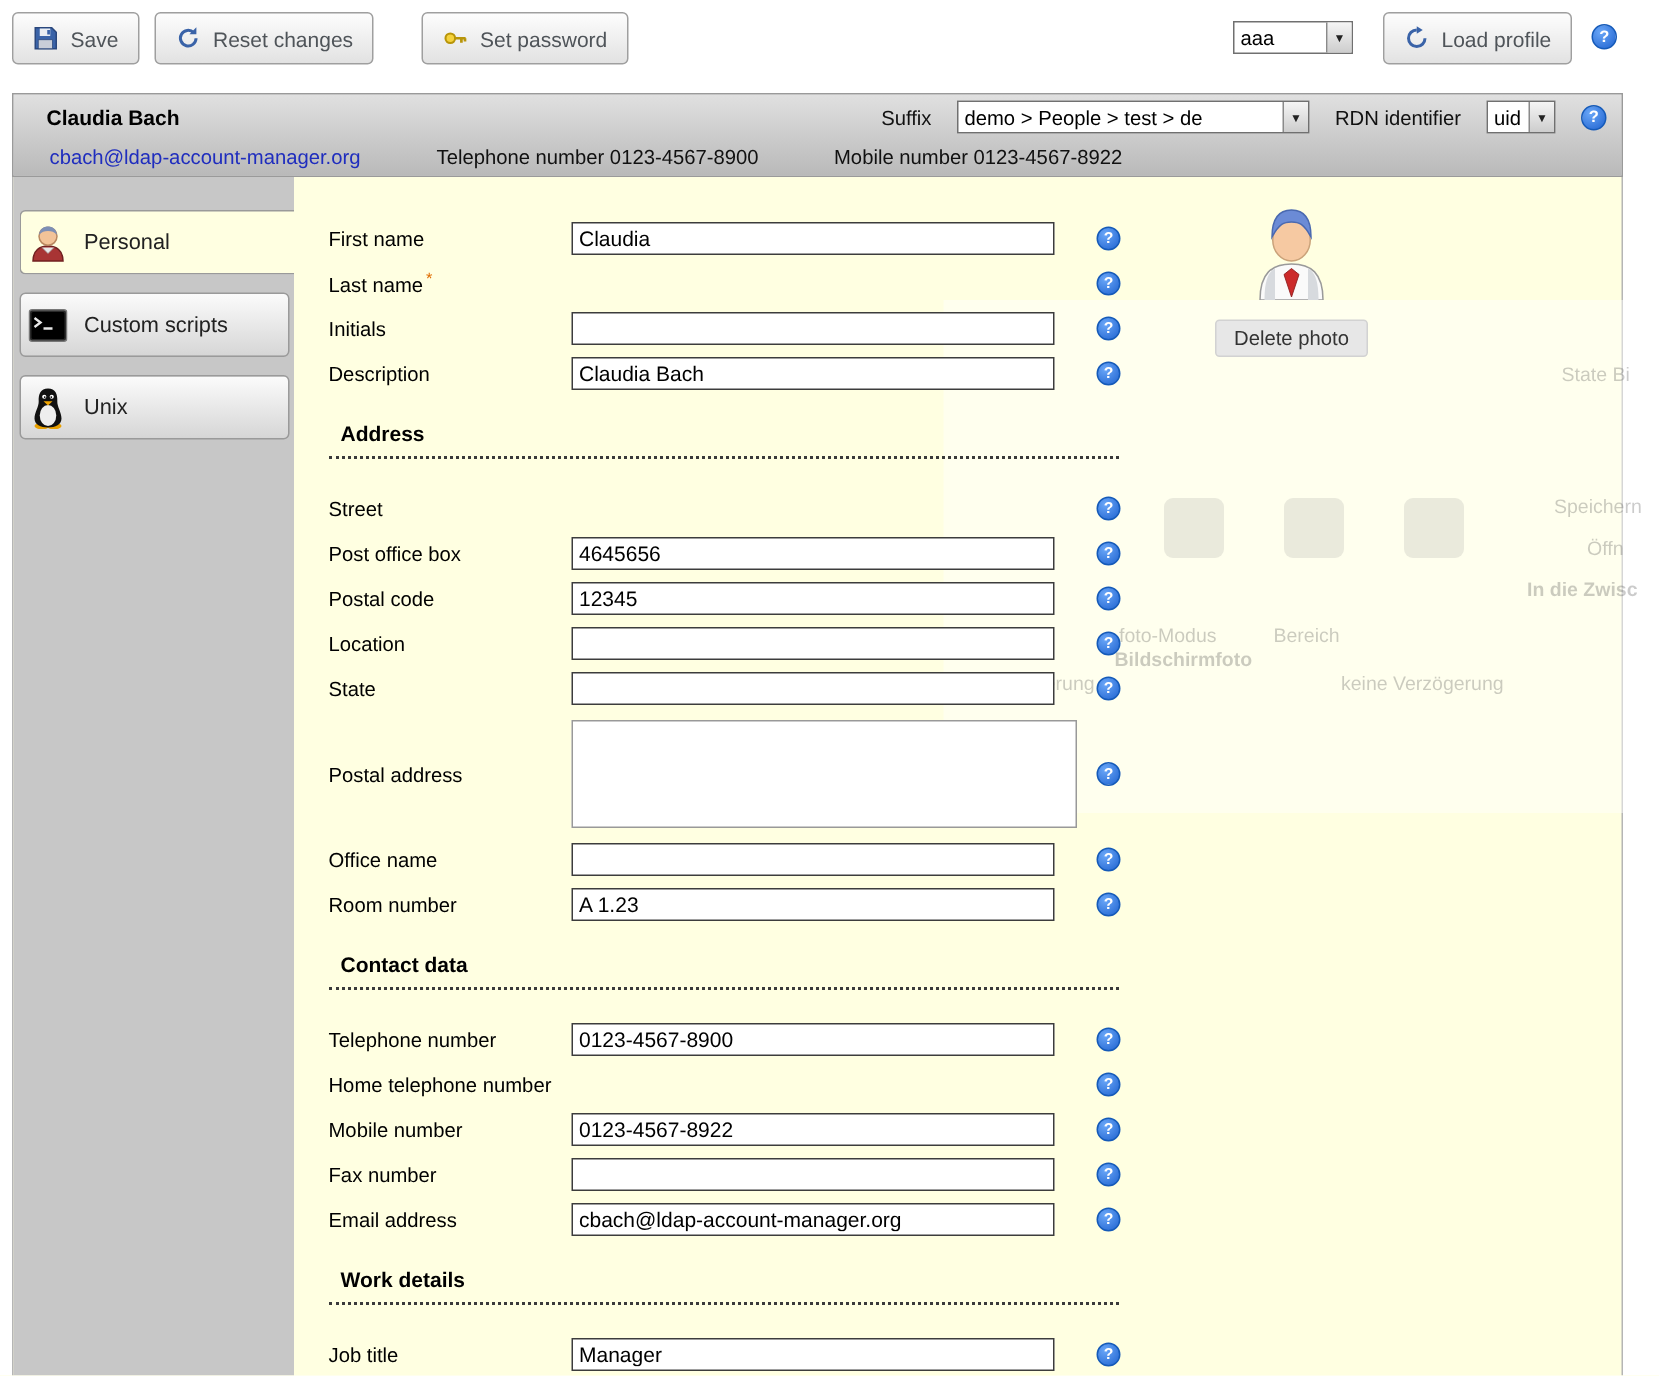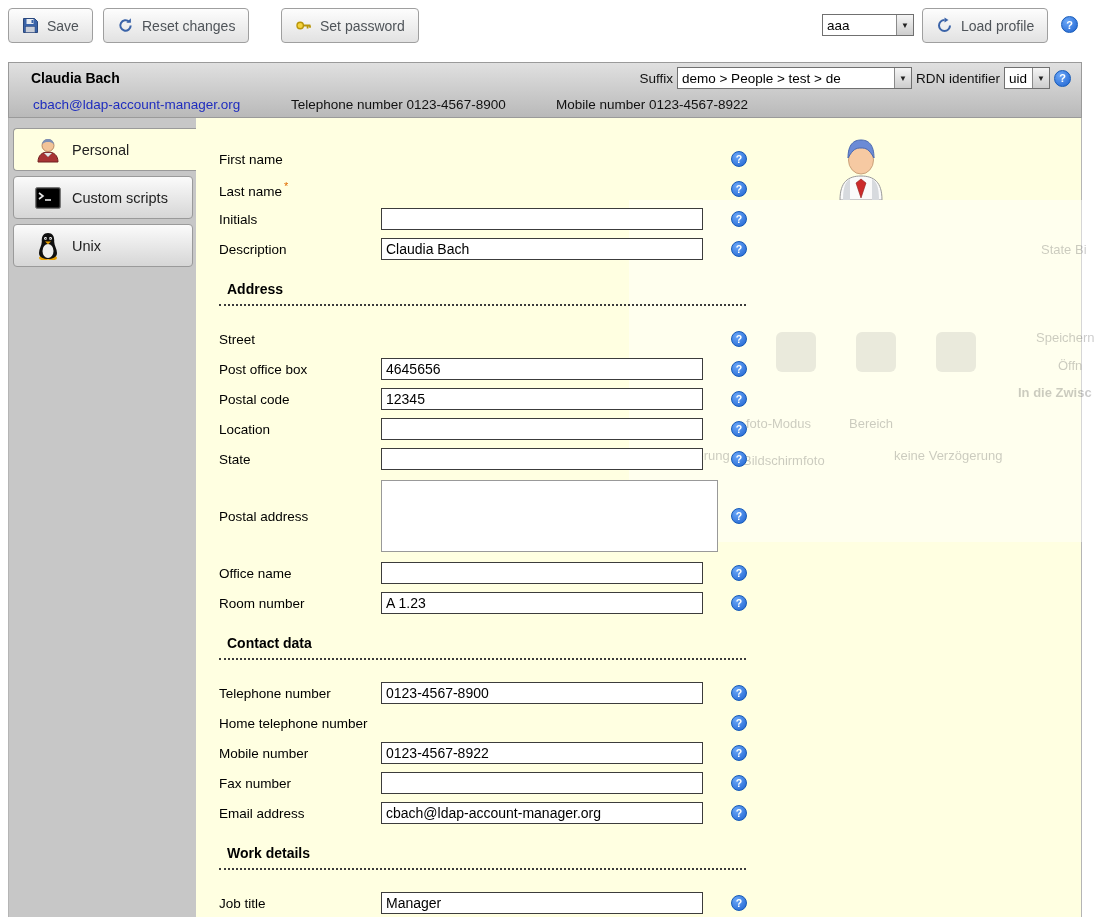--- a/index.html
+++ b/index.html
@@ -19,31 +19,31 @@
        background:#fff;font-size:13.5px;color:#000;cursor:pointer}
   .dropdown .dval{flex:1;display:flex;align-items:center;padding:0 4px;white-space:nowrap;overflow:hidden}
   .dropdown .darrow{flex:0 0 17px;display:flex;align-items:center;justify-content:center;
        background:linear-gradient(#f5f5f5,#cdcdcd);border-left:1px solid #8a8a8a;font-size:8px;color:#222}
 
   
   .frame{position:absolute;left:8px;top:62px;width:1074px;height:600px}
   .titlebar{position:relative;height:56px;background:linear-gradient(#e0e0e0,#b9b9b9);border:1px solid #9a9a9a}
   .tb-row1{position:absolute;left:0;top:0;right:0;height:30px;display:flex;align-items:center;padding:0 10px 0 22px}
   .tb-title{font-weight:bold;font-size:14px}
-  .tb-right{margin-left:auto;display:flex;align-items:center;gap:4px;font-size:13.5px;color:#111}
+  .tb-right{margin-left:auto;display:flex;align-items:center;gap:17px;font-size:13.5px;color:#111}
   .tb-row2{position:absolute;left:0;top:30px;right:0;height:26px;font-size:13.5px;color:#111}
   .tb-row2 .email{position:absolute;left:24px;top:4px;color:#1f2dbe;cursor:pointer}
   .tb-row2 .phone{position:absolute;left:282px;top:4px}
   .tb-row2 .mobile{position:absolute;left:547px;top:4px}
 
   
   .content{position:relative;display:flex;width:1074px;height:799px;background:#ffffe1;
        border-left:1px solid #b5b5b5;border-right:1px solid #b5b5b5}
   .sidebar{flex:0 0 187px;background:#c7c7c7;padding-top:10px}
-  .tab{display:flex;align-items:center;gap:10px;height:43px;margin:0 3px 5px 4px;padding-left:20px;
+  .tab{display:flex;align-items:center;gap:10px;height:43px;margin:12px 3px 5px 4px;padding-left:4px;
        border:1px solid #9a9a9a;border-radius:4px;background:linear-gradient(#fbfbfb,#d6d6d6);
        font-size:14.5px;color:#222;cursor:pointer}
   .tab.active{background:#ffffe1;border-right:none;border-radius:4px 0 0 4px;margin-right:0}
   .tab-icon{display:inline-flex;width:28px;height:28px;align-items:center;justify-content:center}
 
   .main{position:relative;flex:1;padding:26px 0 0 23px}
 
   .section-header{width:527px;margin:14px 0 18px 0;padding:3px 0 7px 8px;border-bottom:2px dotted #3a3a3a;
        font-weight:bold;font-size:14px;position:relative;z-index:1}
   .frow{display:flex;align-items:center;height:30px;position:relative;z-index:1}
@@ -98,21 +98,21 @@
   <button class="btn" style="left:103px">
     <span class="bicon">
       <svg width="17" height="17" viewBox="0 0 17 17">
           <path d="M13.7 8.5a5.2 5.2 0 1 1-1.6-3.8" fill="none" stroke="#3a63a8" stroke-width="2"></path>
           <path d="M13.9 1.2v4.6H9.3z" fill="#3a63a8"></path>
         </svg>
     </span>
     <span>Reset changes</span>
   </button>
 
-  <div class="dropdown" style="position:absolute;left:822px;top:14px;width:92px">
+  <div class="dropdown" style="position:absolute;left:822px;top:14px;width:80px">
     <span class="dval">aaa</span>
     <span class="darrow">▼</span>
   </div>
 
   <button class="btn" style="left:922px">
     <span class="bicon">
       <svg width="17" height="17" viewBox="0 0 17 17">
           <path d="M14 8.5A5.5 5.5 0 1 1 8.5 3" fill="none" stroke="#3a63a8" stroke-width="2"></path>
           <path d="M8.5 0.5 12.5 3 8.5 5.5z" fill="#3a63a8"></path>
         </svg>
@@ -199,28 +199,29 @@
         <div class="ghost-sq" style="left:660px"></div>
         <div class="ghost-sq" style="left:740px"></div>
       <span class="ghost-text" style="left: 436px; top: 96px;">▪ ▪</span>
           <span class="ghost-text" style="left: 845px; top: 124px;">State Bi</span>
           <span class="ghost-text" style="left: 840px; top: 212px;">Speichern</span>
           <span class="ghost-text" style="left: 862px; top: 240px;">Öffn</span>
           <span class="ghost-text" style="left: 822px; top: 267px; font-weight: bold;">In die Zwisc</span>
           <span class="ghost-text" style="left: 550px; top: 298px;">foto-Modus</span>
           <span class="ghost-text" style="left: 653px; top: 298px;">Bereich</span>
           <span class="ghost-text" style="left: 460px; top: 330px;">Verzögerung</span>
-          <span class="ghost-text" style="left: 547px; top: 335px;">Bildschirmfoto</span>
+          <span class="ghost-text" style="left: 547px; top: 314px; font-weight: bold;">Bildschirmfoto</span>
           <span class="ghost-text" style="left: 698px; top: 330px;">keine Verzögerung</span>
           <span class="ghost-text" style="left: 466px; top: 392px;">Hilfe</span>
         </div>
 
       <div class="form">
           <div class="frow">
             <span class="flabel">First name</span>
+            <input type="text" value="Claudia" style="">
             <span class="help-btn">?</span>
           </div>
           <div class="frow">
             <span class="flabel">Last name<span class="req">*</span></span>
             <span class="help-btn">?</span>
           </div>
           <div class="frow">
             <span class="flabel">Initials</span>
             <input type="text" style="">
             <span class="help-btn">?</span>
@@ -307,17 +308,20 @@
         <span>
           <svg width="52" height="64" viewBox="0 0 52 64">
             <path d="M5 64 C5 46 13 40 26 40 C39 40 47 46 47 64 Z" fill="#fafafa" stroke="#9a9a9a"></path>
             <path d="M8 64 C8 50 11 45 15 43 L15 64 Z" fill="#d7dade"></path>
             <path d="M44 64 C44 50 41 45 37 43 L37 64 Z" fill="#d7dade"></path>
             <path d="M26 43 l-5 4 5 15 5-15 z" fill="#cc2a2a" stroke="#8f1d1d" stroke-width="0.6"></path>
             <ellipse cx="26" cy="24" rx="12.5" ry="14" fill="#f6c9a2" stroke="#caa27a"></ellipse>
             <path d="M13 22 C13 8 19 4 26 4 C33 4 39 8 39 22 C34 13 31 12 26 12 C21 12 18 13 13 22 Z" fill="#6b8bd6" stroke="#4a69b0"></path>
           </svg>
         </span>
+        <div>
+          <button class="delete-photo">Delete photo</button>
+        </div>
       </div>
 
     </div>
   </div>
 </div>
 
 </body></html>

